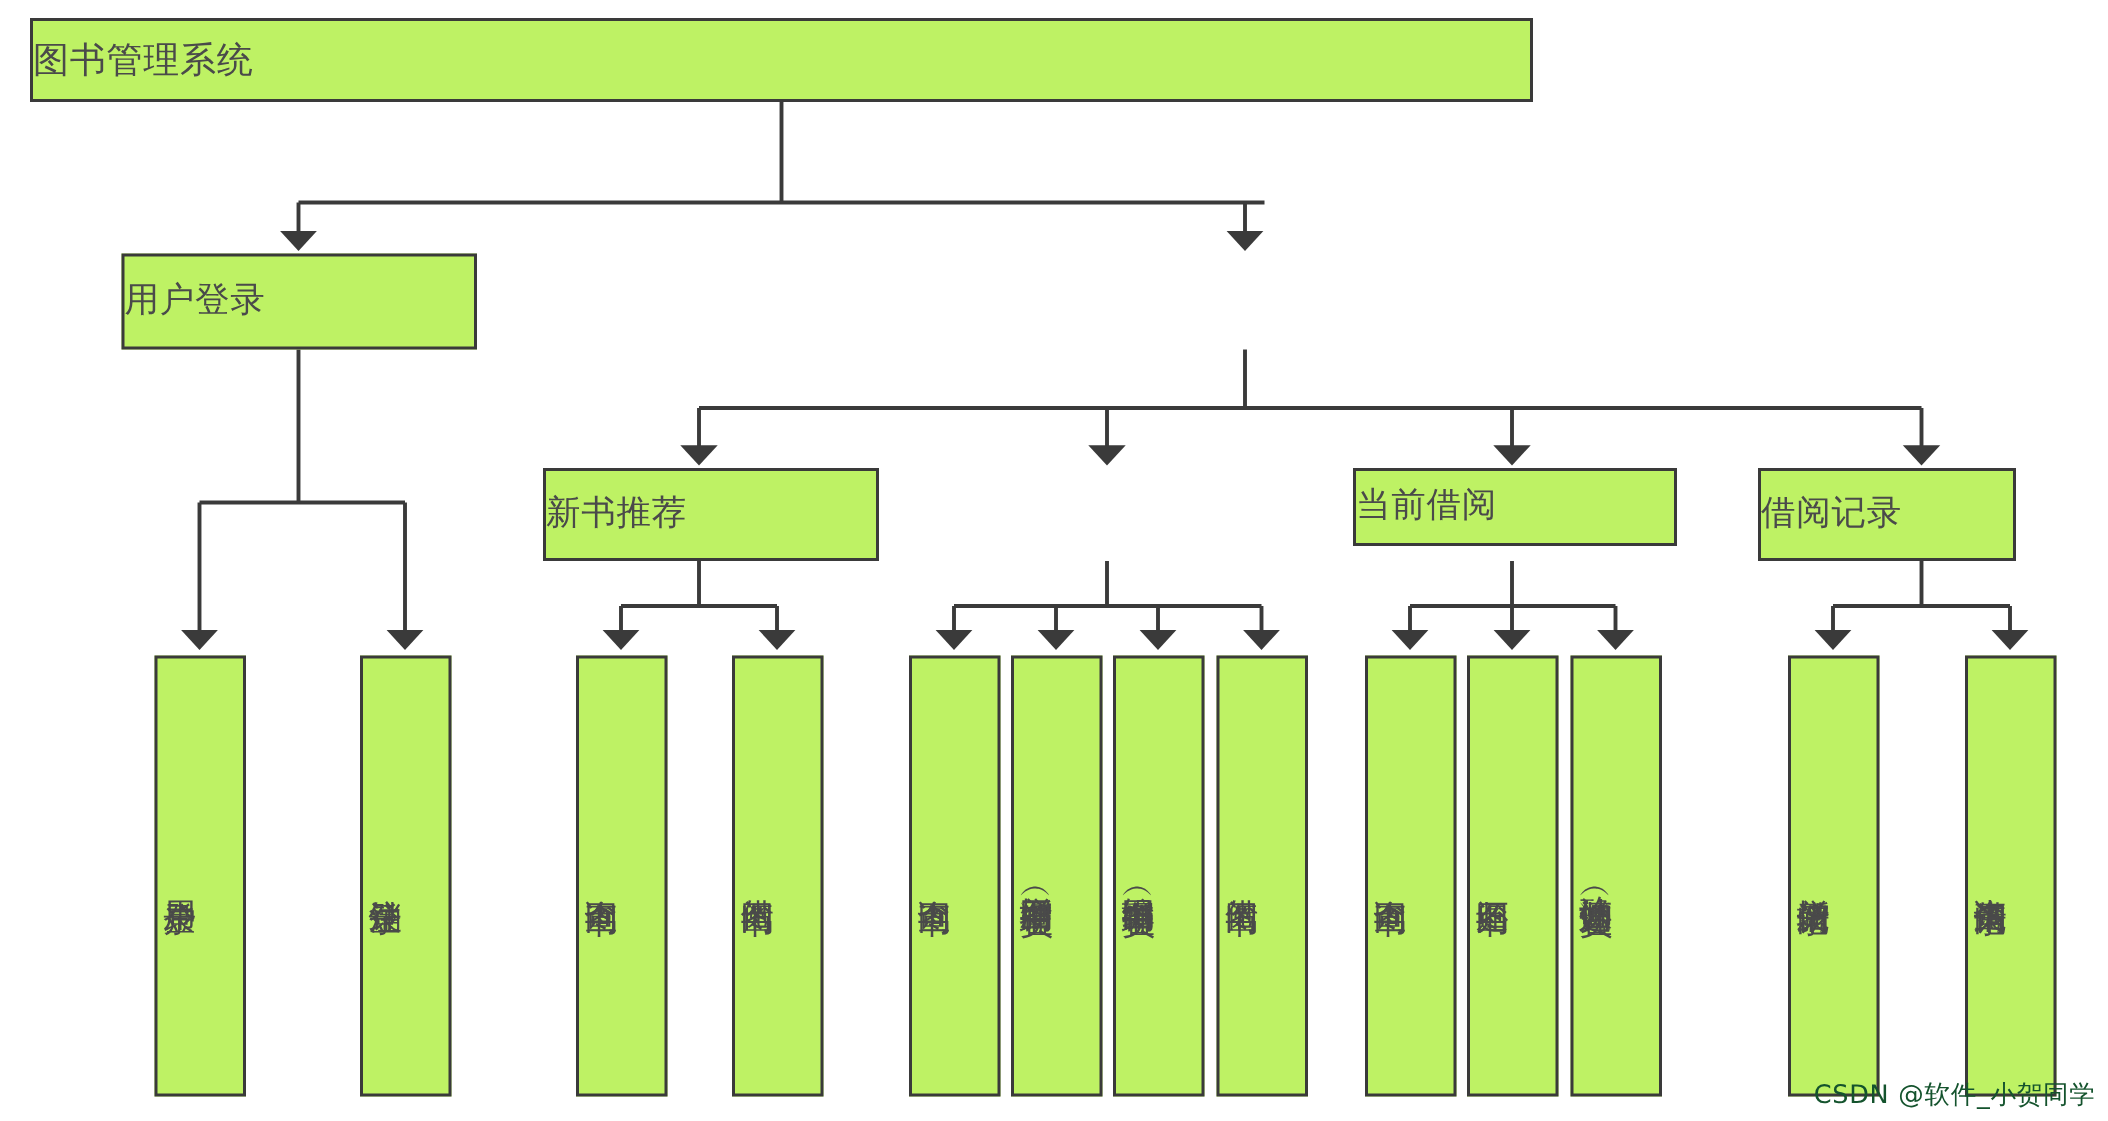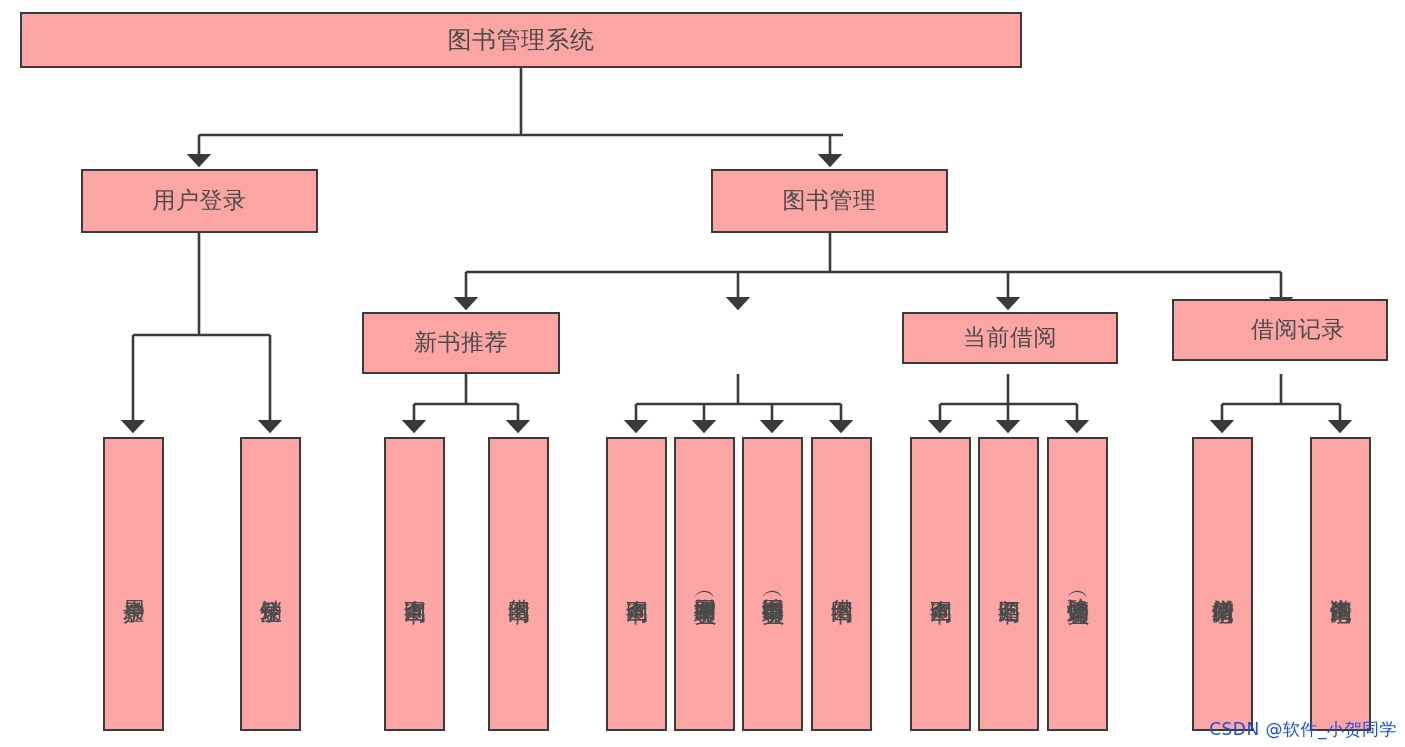--- a/index.html
+++ b/index.html
@@ -22,25 +22,25 @@
     position: absolute;
     left: 0;
     top: 0;
     width: 1405px;
     height: 747px;
     pointer-events: none;
   }
   .node {
     position: absolute;
     box-sizing: border-box;
-    background: #fca5a5;
+    background: #bef264;
     border: 2px solid #3a3a3a;
     display: flex;
     align-items: center;
-    justify-content: center;
+    justify-content: flex-start;
     color: #4a4a4a;
     z-index: 2;
   }
   .node-h {
     font-size: 23px;
     line-height: 1.1;
     letter-spacing: 0.5px;
     white-space: nowrap;
   }
   .node-root .node-h {
@@ -52,21 +52,21 @@
     writing-mode: vertical-rl;
     text-orientation: upright;
     white-space: nowrap;
     letter-spacing: 1px;
   }
   .watermark {
     position: absolute;
     right: 8px;
     bottom: 6px;
     font-size: 17px;
-    color: #1d4ed8;
+    color: #14532d;
     z-index: 5;
     white-space: nowrap;
     letter-spacing: 0.5px;
   }
 </style>
 </head>
 <body>
 
 <div id="diagram-root">
 
@@ -134,34 +134,31 @@
   </svg>
 
   <div class="node node-root" style="left:20px; top:12px; width:1002px; height:56px;">
     <span class="node-h">图书管理系统</span>
   </div>
 
   <div class="node" style="left:81px; top:169px; width:237px; height:64px;">
     <span class="node-h">用户登录</span>
   </div>
 
-  <div class="node" style="left:711px; top:169px; width:237px; height:64px;">
-    <span class="node-h">图书管理</span>
-  </div>
-
-  <div class="node" style="left:362px; top:312px; width:198px; height:62px;">
+
+  <div class="node" style="left:362px; top:312px; width:224px; height:62px;">
     <span class="node-h">新书推荐</span>
   </div>
 
 
   <div class="node" style="left:902px; top:312px; width:216px; height:52px;">
     <span class="node-h">当前借阅</span>
   </div>
 
-  <div class="node" style="left:1172px; top:299px; width:216px; height:62px;padding-left:36px;">
+  <div class="node" style="left:1172px; top:312px; width:172px; height:62px;">
     <span class="node-h">借阅记录</span>
   </div>
 
   <div class="node" style="left:103px; top:437px; width:61px; height:294px;">
     <span class="node-v">用户登录</span>
   </div>
 
   <div class="node" style="left:240px; top:437px; width:61px; height:294px;">
     <span class="node-v">注销登录</span>
   </div>

